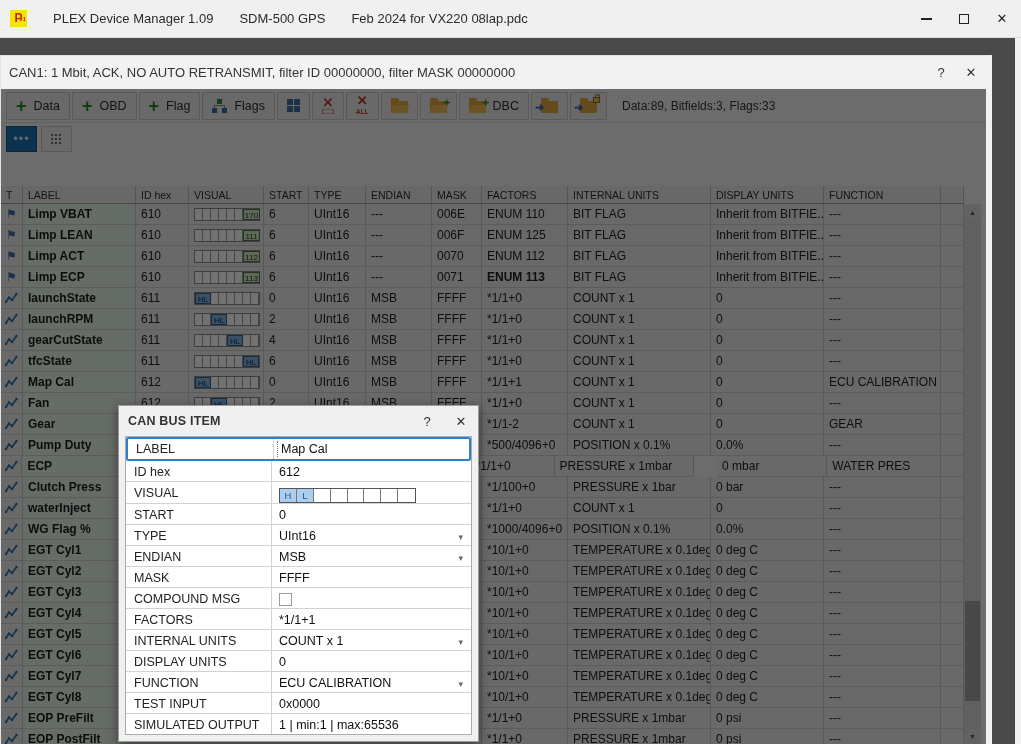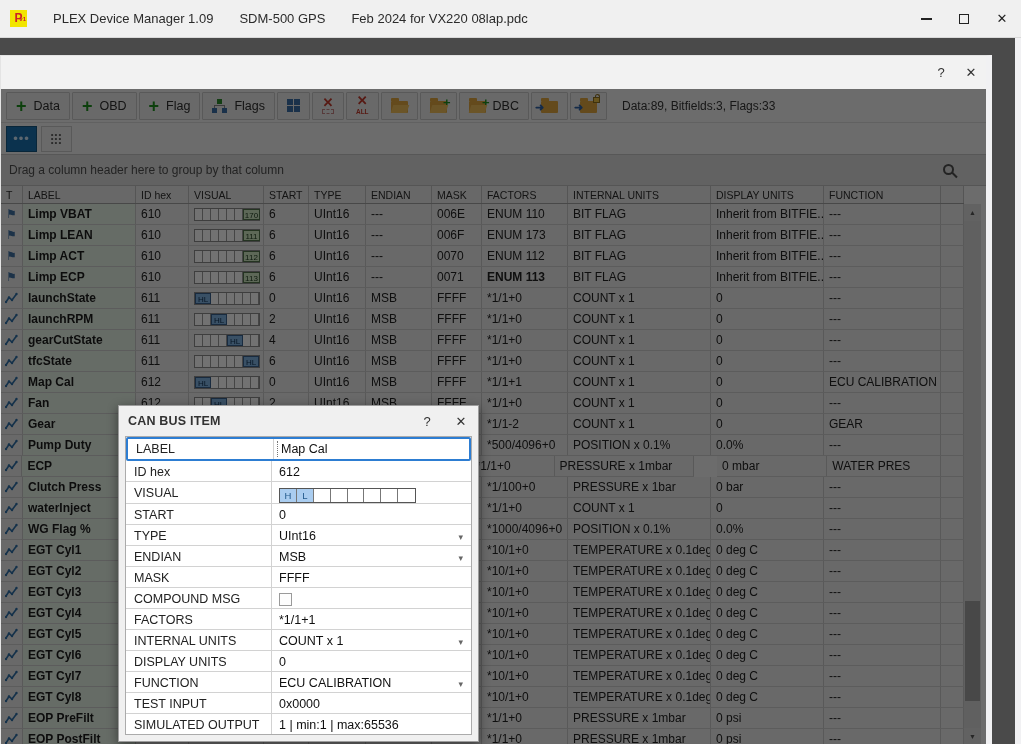--- a/index.html
+++ b/index.html
@@ -156,20 +156,21 @@
           <span></span>
         </div>
       <div class="wbtn">✕</div>
     </div>
   </div>
 
   <div class="main-right-edge"></div>
 
   <div class="can-window">
     <div class="can-titlebar">
+      <span class="can-title">CAN1: 1 Mbit, ACK, NO AUTO RETRANSMIT, filter ID 00000000, filter MASK 00000000</span>
       <div class="ct-btn help">?</div>
       <div class="ct-btn">✕</div>
     </div>
 
     <div class="can-client">
       <div class="toolbar" id="toolbar">
           <div class="tbtn">
             <span class="ic-plus">+</span>
             <span class="lbl">Data</span>
           </div>
@@ -234,24 +235,20 @@
 
       <div class="tabstrip">
         <div class="vtab sel">
             <span class="dots1">•••</span>
           </div>
         <div class="vtab">
             <span class="dots9">•••<br>•••<br>•••</span>
           </div>
       </div>
 
-      <div class="groupbar">
-        <span class="group-hint">Drag a column header here to group by that column</span>
-        <span class="mag"></span>
-      </div>
 
       <div class="grid-header" id="grid-header">
           <div class="hcell" style="width: 22px;">T</div>
           <div class="hcell" style="width: 113px;">LABEL</div>
           <div class="hcell" style="width: 53px;">ID hex</div>
           <div class="hcell" style="width: 75px;">VISUAL</div>
           <div class="hcell" style="width: 45px;">START</div>
           <div class="hcell" style="width: 57px;">TYPE</div>
           <div class="hcell" style="width: 66px;">ENDIAN</div>
           <div class="hcell" style="width: 50px;">MASK</div>
@@ -307,21 +304,21 @@
                 <span class="vseg"></span>
                 <span class="vseg"></span>
                 <span class="vseg"></span>
                 <span class="vmark num" style="left: 48px; width: 17px;">111</span>
               </div>
             </div>
             <div class="cell" style="width: 45px;">6</div>
             <div class="cell" style="width: 57px;">UInt16</div>
             <div class="cell" style="width: 66px;">---</div>
             <div class="cell" style="width: 50px;">006F</div>
-            <div class="cell" style="width: 86px;">ENUM 173</div>
+            <div class="cell" style="width: 86px;">ENUM 125</div>
             <div class="cell" style="width: 143px;">BIT FLAG</div>
             <div class="cell" style="width: 113px;">Inherit from BITFIE...</div>
             <div class="cell" style="width: 117px;">---</div>
             <div class="cell" style="width: 23px;"></div>
           </div>
           <div class="grow">
             <div class="cell tcol" style="width: 22px;">
               <span class="flagicon">⚑</span>
             </div>
             <div class="cell lab" style="width: 113px;">Limp ACT</div>

